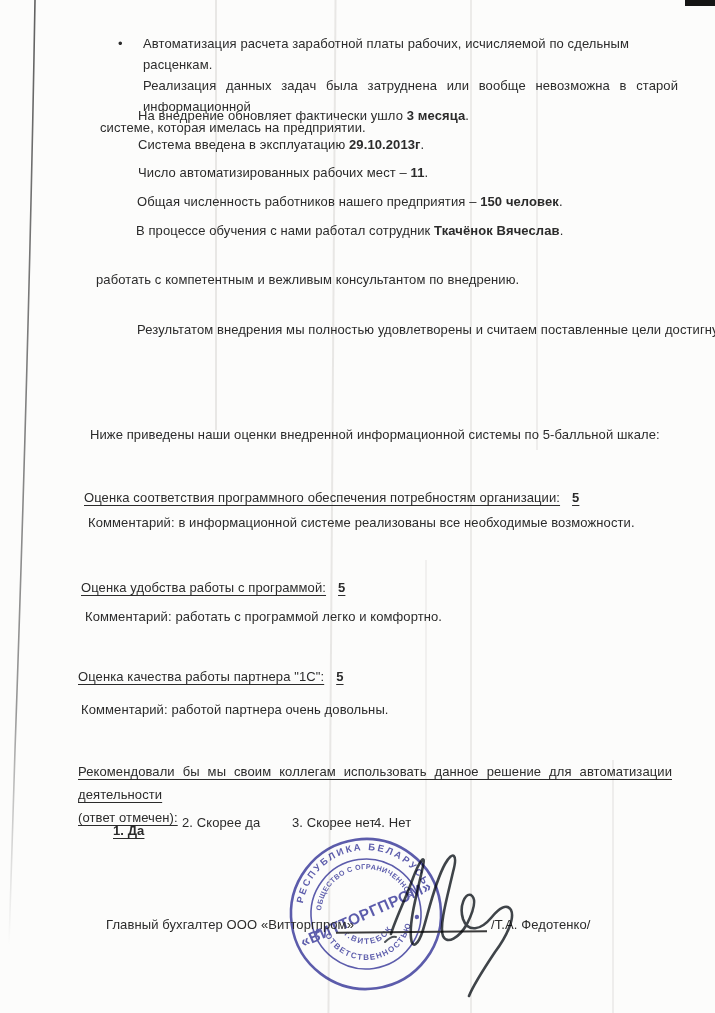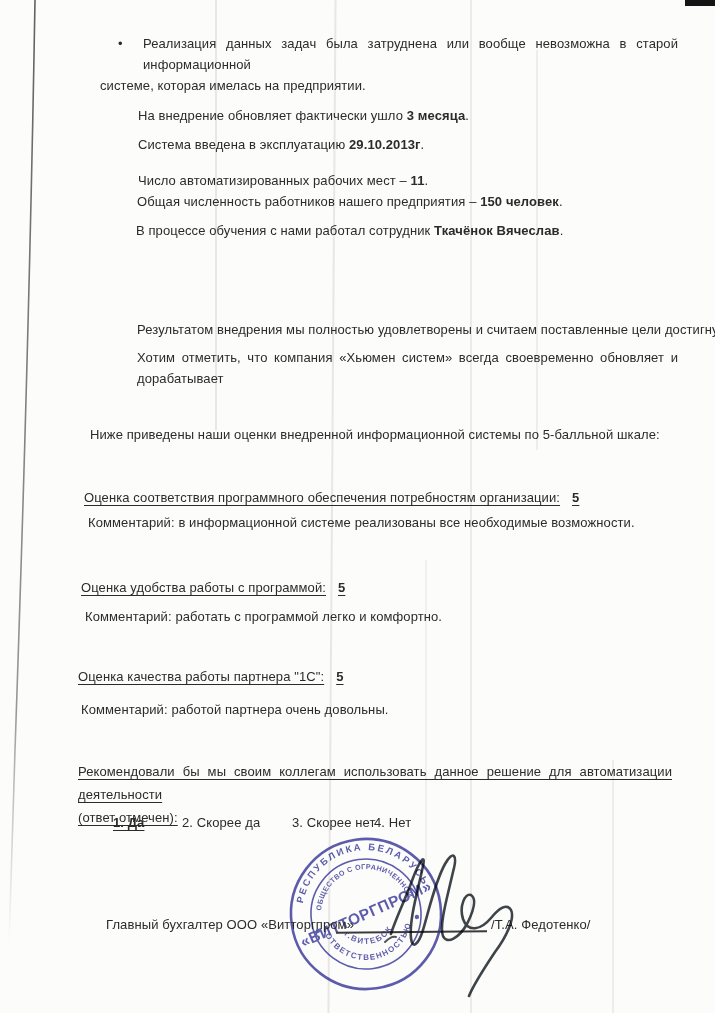--- a/index.html
+++ b/index.html
@@ -4,21 +4,21 @@
 <style>
   html,body{margin:0;padding:0;}
   body{
     width:715px;height:1013px;position:relative;overflow:hidden;
     background:#fcfcfb;
     font-family:"Liberation Sans","DejaVu Sans",sans-serif;
     color:#2b2b2b;
   }
   .abs{position:absolute;}
   .t{font-size:13px;line-height:21px;letter-spacing:.1px;}
-  .b{font-weight:bold;}
+  .b{font-weight:bold;margin-top:8px;}
   .u{text-decoration:underline;text-underline-offset:3px;text-decoration-thickness:1px;}
   .just{text-align:justify;text-align-last:justify;}
   .score{padding-left:12px;font-weight:bold;}
   .crease{position:absolute;width:2px;background:rgba(110,105,100,.14);pointer-events:none;}
   .rule{position:absolute;height:1.5px;background:#3a3a3a;}
   #stamp{mix-blend-mode:multiply;opacity:.84;}
   #signature{mix-blend-mode:multiply;}
   .opt{position:absolute;top:0;white-space:nowrap;}
 </style>
 </head>
@@ -39,47 +39,48 @@
 
 <div class="crease" style="left:215px;top:0;height:430px;"></div>
 <div class="crease" style="left:331px;top:0;height:1013px;transform:rotate(.4deg);"></div>
 <div class="crease" style="left:470px;top:0;height:1013px;opacity:.8;"></div>
 <div class="crease" style="left:536px;top:50px;height:400px;opacity:.7;"></div>
 <div class="crease" style="left:612px;top:760px;height:253px;opacity:.7;"></div>
 <div class="crease" style="left:425px;top:560px;height:300px;opacity:.55;"></div>
 
 <div class="abs t" style="left:100px;top:33px;width:578px;">
   <span class="abs" style="left:18px;top:0;">•</span>
+  <div style="margin-left:43px;">Автоматизация расчета заработной платы рабочих, исчисляемой по сдельным расценкам.</div>
   <div class="just" style="margin-left:43px;width:535px;">Реализация данных задач была затруднена или вообще невозможна в старой информационной</div>
   <div>системе, которая имелась на предприятии.</div>
 </div>
 
 <div class="abs t" style="left:138px;top:105px;white-space:nowrap;">
   <span>На внедрение обновляет фактически ушло </span><span class="b">3 месяца</span><span>.</span>
 </div>
 <div class="abs t" style="left:138px;top:134px;white-space:nowrap;">
   <span>Система введена в эксплуатацию </span><span class="b">29.10.2013г</span><span>.</span>
 </div>
-<div class="abs t" style="left:138px;top:170px;white-space:nowrap;">
+<div class="abs t" style="left:138px;top:162px;white-space:nowrap;">
   <span>Число автоматизированных рабочих мест – </span><span class="b">11</span><span>.</span>
 </div>
 <div class="abs t" style="left:137px;top:191px;white-space:nowrap;">
   <span>Общая численность работников нашего предприятия – </span><span class="b">150 человек</span><span>.</span>
 </div>
 <div class="abs t" style="left:136px;top:220px;white-space:nowrap;">
   <span>В процессе обучения с нами работал сотрудник </span><span class="b">Ткачёнок Вячеслав</span><span>.</span>
 </div>
 
 <div class="abs t" style="left:96px;top:269px;width:582px;">
+  <div>работать с компетентным и вежливым консультантом по внедрению.</div>
 </div>
 
 <div class="abs t" style="left:137px;top:319px;white-space:nowrap;">Результатом внедрения мы полностью удовлетворены и считаем поставленные цели достигнутыми.</div>
 
 <div class="abs t" style="left:95px;top:347px;width:583px;">
-  <div class="just" style="margin-left:42px;width:541px;">Хотим отметить, что компания «Хьюмен систем» всегда своевременно обновляет и дорабатывает</div>
 </div>
 
 <div class="abs t" style="left:90px;top:424px;white-space:nowrap;">Ниже приведены наши оценки внедренной информационной системы по 5-балльной шкале:</div>
 
 <div class="abs t" style="left:84px;top:487px;white-space:nowrap;text-align:center;">
   <span class="u"><span>Оценка соответствия программного обеспечения потребностям организации:</span><span class="score">5</span></span>
 </div>
 <div class="abs t" style="left:88px;top:512px;white-space:nowrap;">Комментарий: в информационной системе реализованы все необходимые возможности.</div>
 
 <div class="abs t" style="left:81px;top:577px;white-space:nowrap;">

